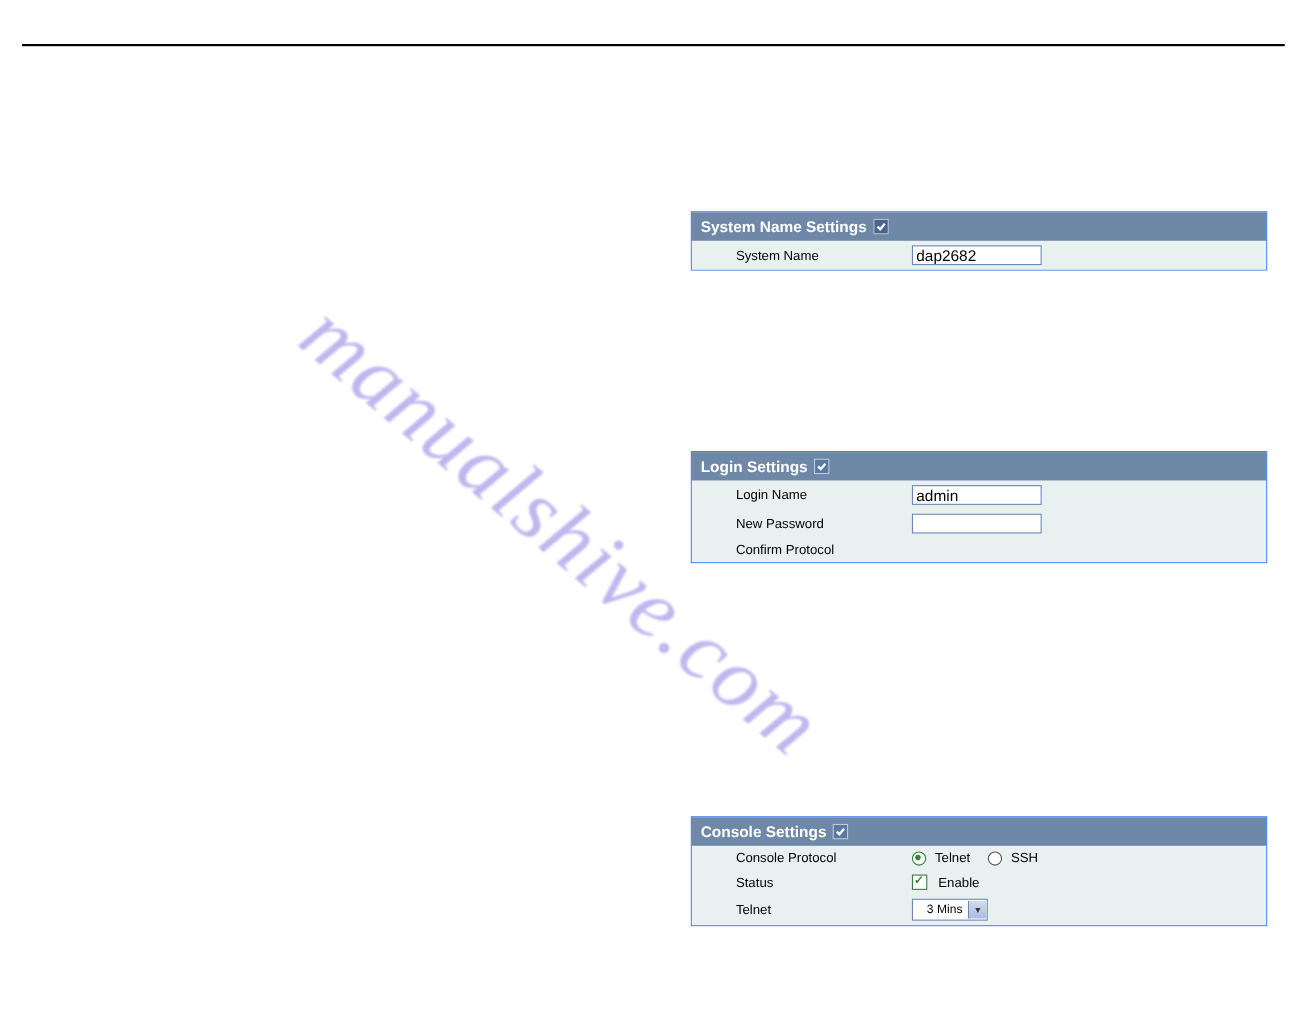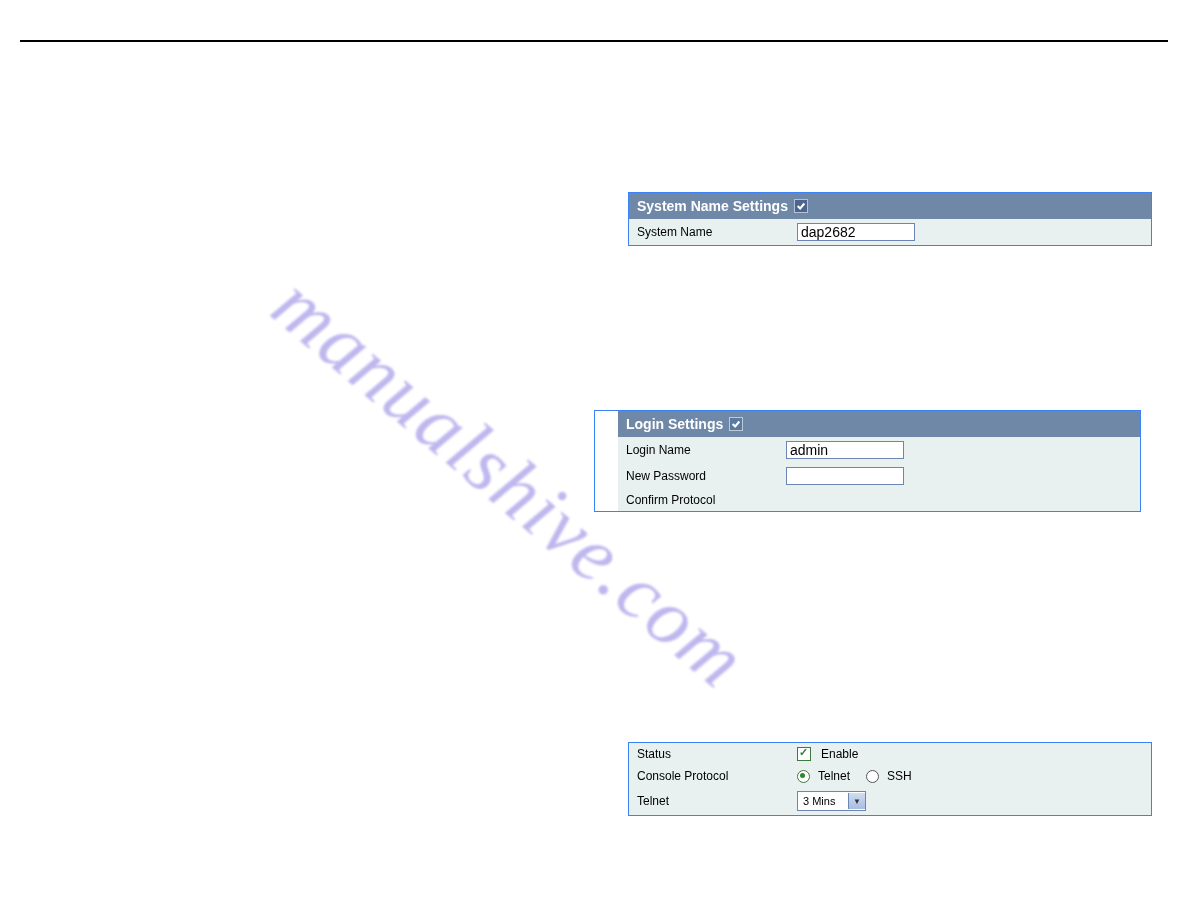--- a/index.html
+++ b/index.html
@@ -51,20 +51,21 @@
     }
     .row {
       display: flex;
       align-items: center;
       padding: 4px 8px;
       font-size: 12px;
       color: #000;
     }
     .row .label {
       width: 160px;
+      margin-left: 32px;
     }
     .row .field {
       display: flex;
       align-items: center;
       gap: 6px;
     }
     input[type="text"], input[type="password"] {
       border: 1px solid #6b86b2;
       height: 18px;
       width: 118px;
@@ -130,20 +131,21 @@
       align-items: center;
       border: 1px solid #6b86b2;
       height: 18px;
       background: #fff;
       font-size: 11px;
       overflow: hidden;
     }
     .select-box .select-text {
       padding: 0 5px;
       width: 40px;
+      text-align: right;
     }
     .select-box .select-arrow {
       width: 16px;
       height: 16px;
       background: linear-gradient(#d0dcf0, #a8bde0);
       border-left: 1px solid #6b86b2;
       display: flex;
       align-items: center;
       justify-content: center;
       color: #334;
@@ -196,21 +198,21 @@
     <div class="panel-body">
       <div class="row">
         <span class="label">System Name</span>
         <span class="field">
           <input type="text" value="dap2682" style="">
         </span>
       </div>
     </div>
   </div>
 
-  <div class="panel" style="top:348px; left:574px;padding-left:23px;">
+  <div class="panel" style="top:348px; left:608px;">
     <div class="panel-header">
       <span>Login Settings</span>
       <span class="check-badge alt">
         <svg class="checkmark-svg" viewBox="0 0 12 12">
             <polyline points="2,6 5,9 10,3"></polyline>
           </svg>
       </span>
     </div>
     <div class="panel-body">
       <div class="row">
@@ -225,39 +227,47 @@
           <input type="password" style="">
         </span>
       </div>
       <div class="row">
         <span class="label">Confirm Protocol</span>
       </div>
     </div>
   </div>
 
   <div class="panel" style="top:680px; left:608px;">
+    <div class="panel-header">
+      <span>Console Settings</span>
+      <span class="check-badge alt">
+        <svg class="checkmark-svg" viewBox="0 0 12 12">
+            <polyline points="2,6 5,9 10,3"></polyline>
+          </svg>
+      </span>
+    </div>
     <div class="panel-body">
-      <div class="row">
-        <span class="label">Status</span>
-        <span class="field">
-          <span class="checkbox-checked"></span>
-          <span class="inline-text">Enable</span>
-        </span>
-      </div>
       <div class="row">
         <span class="label">Console Protocol</span>
         <span class="field">
           <span class="radio selected"></span>
           <span class="inline-text">Telnet</span>
           <span style="width:4px;"></span>
           <span class="radio unselected"></span>
           <span class="inline-text">SSH</span>
         </span>
       </div>
       <div class="row">
+        <span class="label">Status</span>
+        <span class="field">
+          <span class="checkbox-checked"></span>
+          <span class="inline-text">Enable</span>
+        </span>
+      </div>
+      <div class="row">
         <span class="label">Telnet</span>
         <span class="field">
           <span class="select-box">
             <span class="select-text">3 Mins</span>
             <span class="select-arrow">▼</span>
           </span>
         </span>
       </div>
     </div>
   </div>

